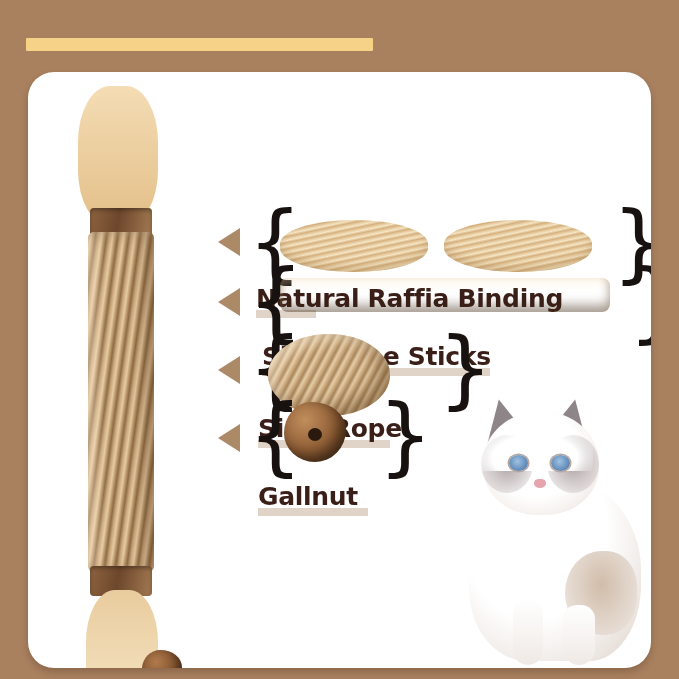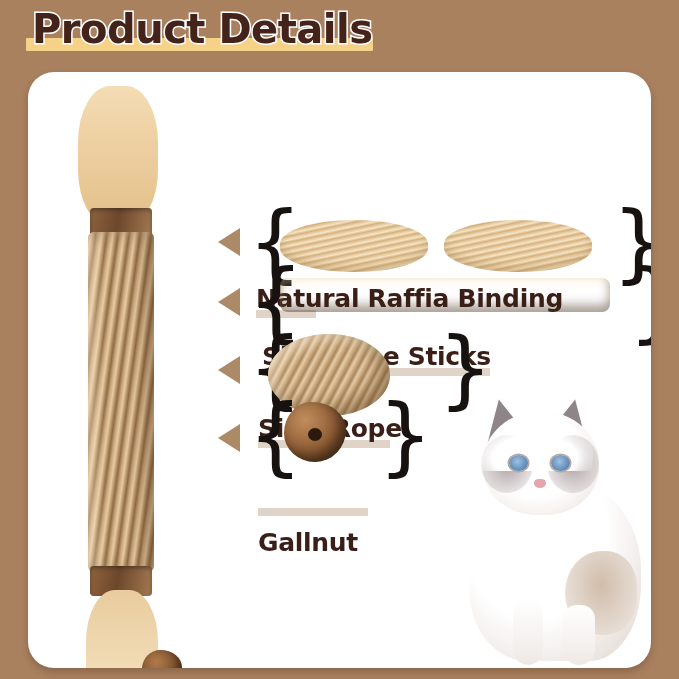--- a/index.html
+++ b/index.html
@@ -247,21 +247,21 @@
   }
   #gallnut-hole {
     position: absolute;
     left: 120px;
     top: 356px;
     width: 14px;
     height: 13px;
     border-radius: 50%;
     background: #2a1a0d;
   }
-  #row4-label { left: 70px; top: 410px; margin-top: 46px; }
+  #row4-label { left: 70px; top: 410px; }
   #row4-underline { left: 70px; top: 436px; width: 110px; }
 
   
   #cat {
     position: absolute;
     right: -6px;
     bottom: 0px;
     width: 210px;
     height: 275px;
   }
@@ -319,21 +319,20 @@
   #cat-leg-l { left: 66px; top: 206px; width: 30px; height: 66px; }
   #cat-leg-r { left: 116px; top: 212px; width: 32px; height: 60px; }
 </style>
 </head>
 <body>
 
 <div id="page">
 
   <div id="title-block">
     <div id="title-highlight"></div>
-    <div id="title-text">Product Details</div>
   </div>
 
   <div id="card">
 
     <div id="hero">
       <div id="hero-top-fringe" class="fringe"></div>
       <div id="hero-ferrule-top"></div>
       <div id="hero-rope"></div>
       <div id="hero-ferrule-bottom"></div>
       <div id="hero-bottom-fringe" class="fringe"></div>

